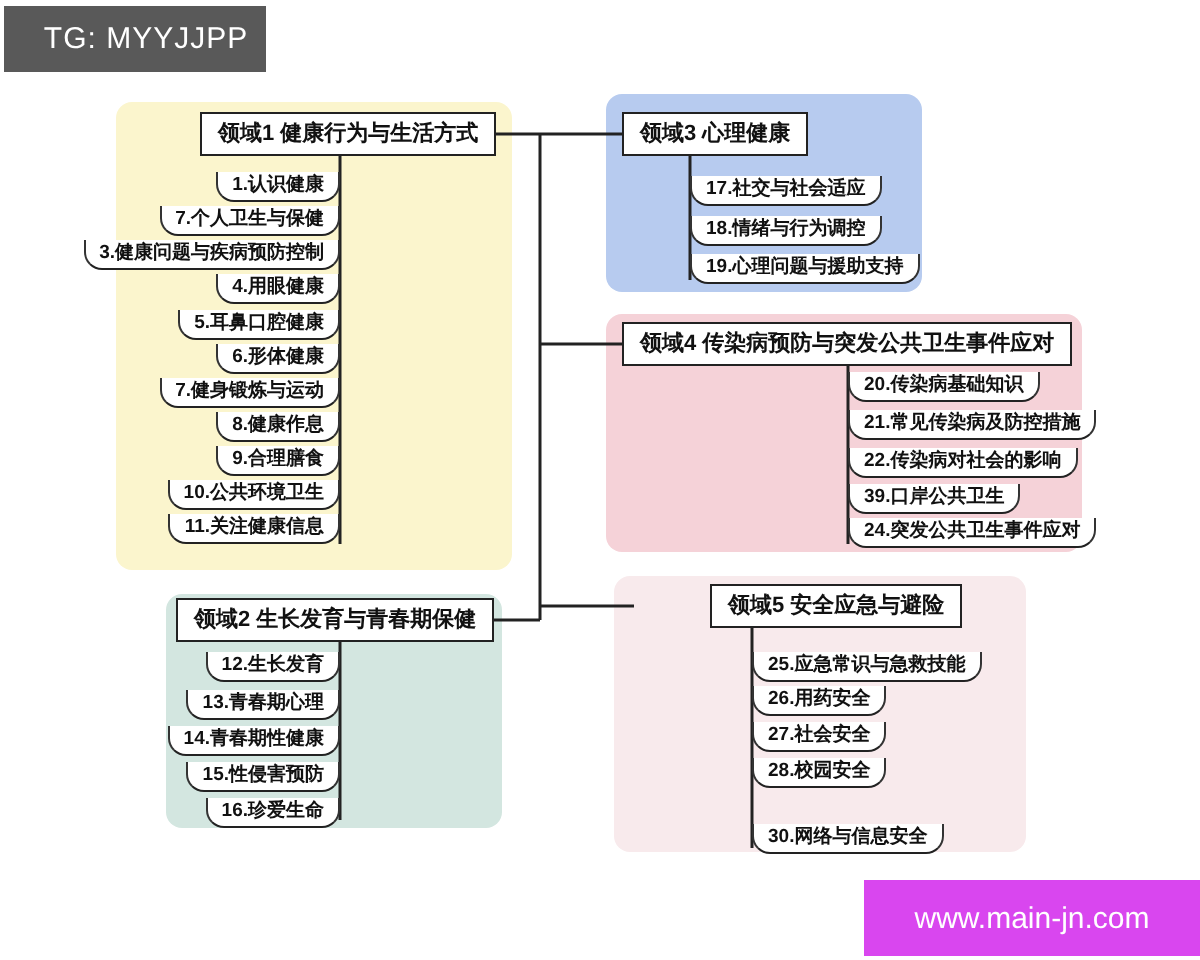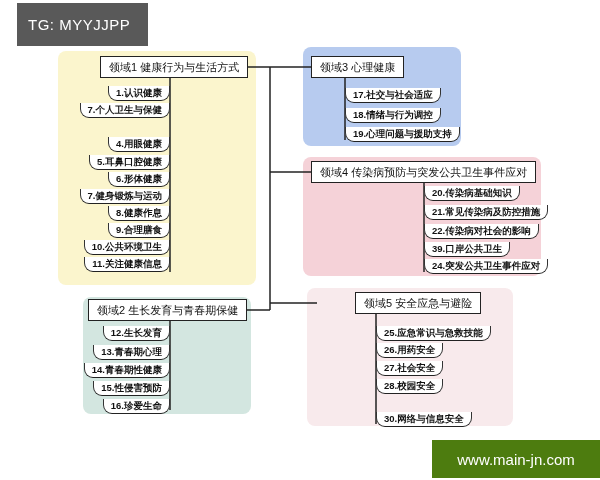--- a/index.html
+++ b/index.html
@@ -1,40 +1,41 @@
 <!DOCTYPE html>
 <html><head>
 <meta charset="utf-8">
 <style>
   html,body { margin:0; padding:0; background:#fff; }
   .stage {
     position:relative; width:600px; height:480px; background:#ffffff;
     font-family:"Liberation Sans","DejaVu Sans",sans-serif; overflow:hidden;
   }
   .tag-bar {
-    position:absolute; left:17px; top:3px; width:131px; height:43px;
+    position:absolute; left:2px; top:3px; width:131px; height:33px;
     background:#595959; color:#fff; font-size:15px;
     display:flex; align-items:center; padding-left:11px; box-sizing:border-box;
     letter-spacing:0.5px;
+    justify-content:center;
   }
   .site-bar {
     position:absolute; left:432px; top:440px; width:168px; height:38px;
-    background:#4d7c0f; color:#fff; font-size:15px;
+    background:#d946ef; color:#fff; font-size:15px;
     display:flex; align-items:center; justify-content:center;
   }
   .container { position:absolute; border-radius:8px; }
   .c1 { left:58px;  top:51px;  width:198px; height:234px; background:#fbf5cd; }
   .c2 { left:83px;  top:297px; width:168px; height:117px; background:#d3e6e0; }
   .c3 { left:303px; top:47px;  width:158px; height:99px;  background:#b7cbef; }
   .c4 { left:303px; top:157px; width:238px; height:119px; background:#f5d2d8; }
   .c5 { left:307px; top:288px; width:206px; height:138px; background:#f8eaec; }
   .lines { position:absolute; left:0; top:0; }
   .title {
     position:absolute; background:#fff; border:1px solid #222;
-    font-weight:normal; font-size:11px; color:#111;
+    font-weight:bold; font-size:11px; color:#111;
     padding:3px 8px; white-space:nowrap; line-height:14px;
   }
   .t1 { left:100px; top:56px; }
   .t2 { left:88px;  top:299px; }
   .t3 { left:311px; top:56px; }
   .t4 { left:311px; top:161px; }
   .t5 { left:315px; top:292px;margin-left:40px; }
   .item {
     position:absolute; background:#fff;
     border-left:1px solid #333; border-right:1px solid #333;
@@ -75,20 +76,21 @@
   </svg>
 
   <div class="title t1">领域1 健康行为与生活方式</div>
   <div class="title t2">领域2 生长发育与青春期保健</div>
   <div class="title t3">领域3 心理健康</div>
   <div class="title t4">领域4 传染病预防与突发公共卫生事件应对</div>
   <div class="title t5">领域5 安全应急与避险</div>
 
   <div class="item r" style="top:86px">1.认识健康</div>
   <div class="item r" style="top:103px">7.个人卫生与保健</div>
+  <div class="item r" style="top:120px">3.健康问题与疾病预防控制</div>
   <div class="item r" style="top:137px">4.用眼健康</div>
   <div class="item r" style="top:155px">5.耳鼻口腔健康</div>
   <div class="item r" style="top:172px">6.形体健康</div>
   <div class="item r" style="top:189px">7.健身锻炼与运动</div>
   <div class="item r" style="top:206px">8.健康作息</div>
   <div class="item r" style="top:223px">9.合理膳食</div>
   <div class="item r" style="top:240px">10.公共环境卫生</div>
   <div class="item r" style="top:257px">11.关注健康信息</div>
 
   <div class="item r" style="top:326px">12.生长发育</div>

